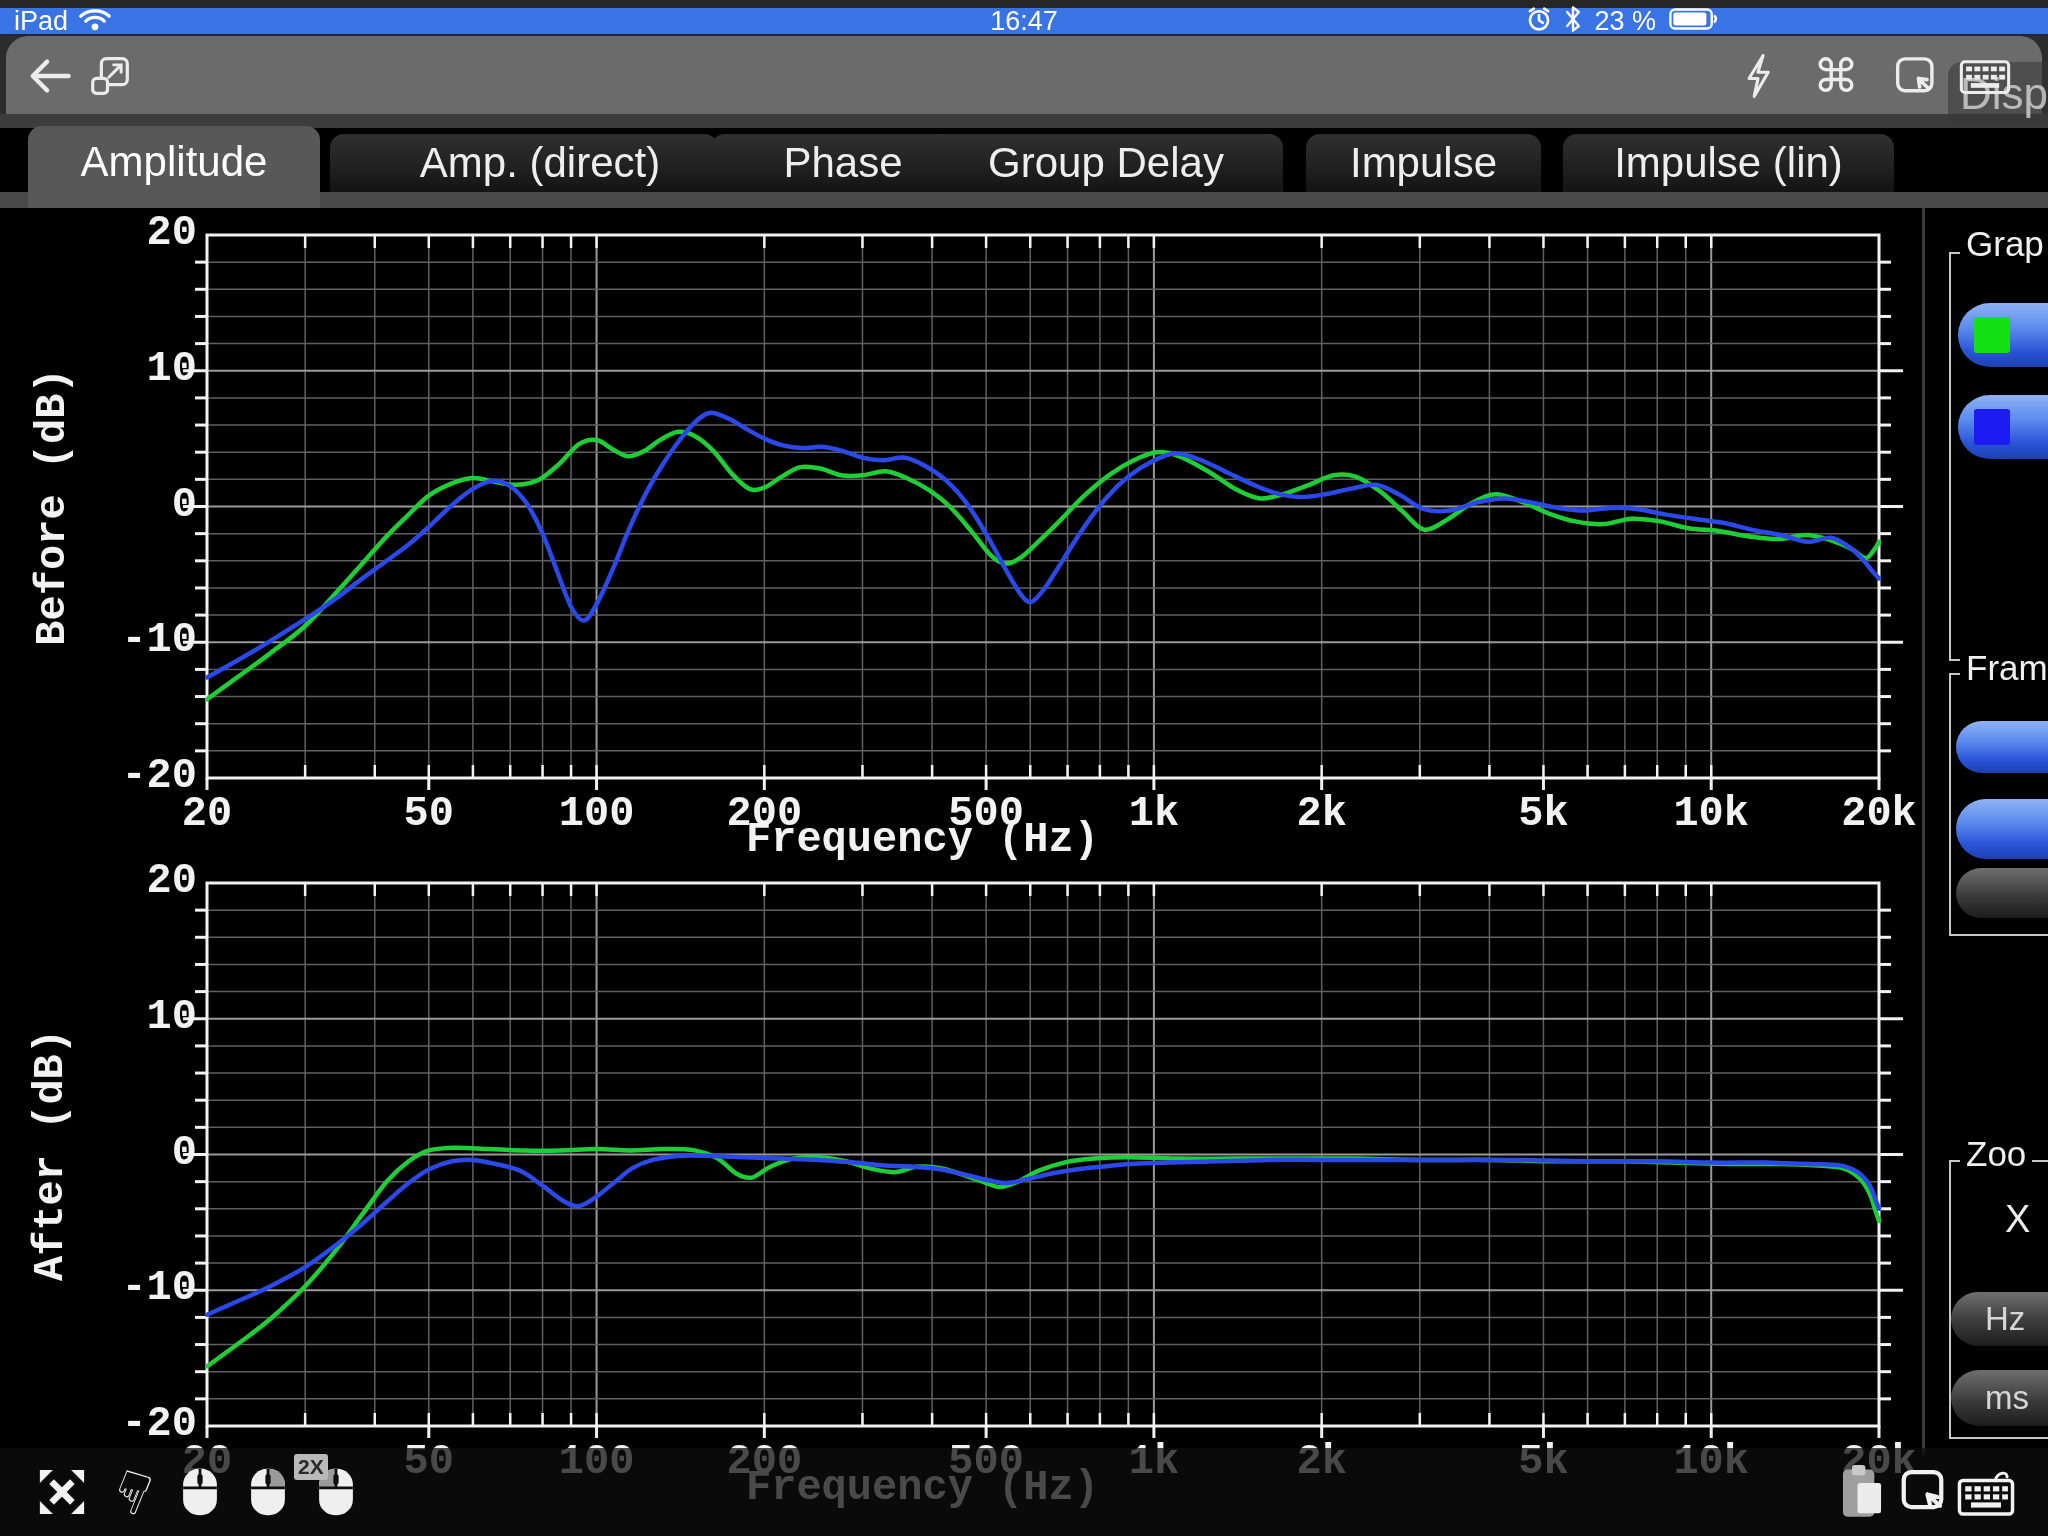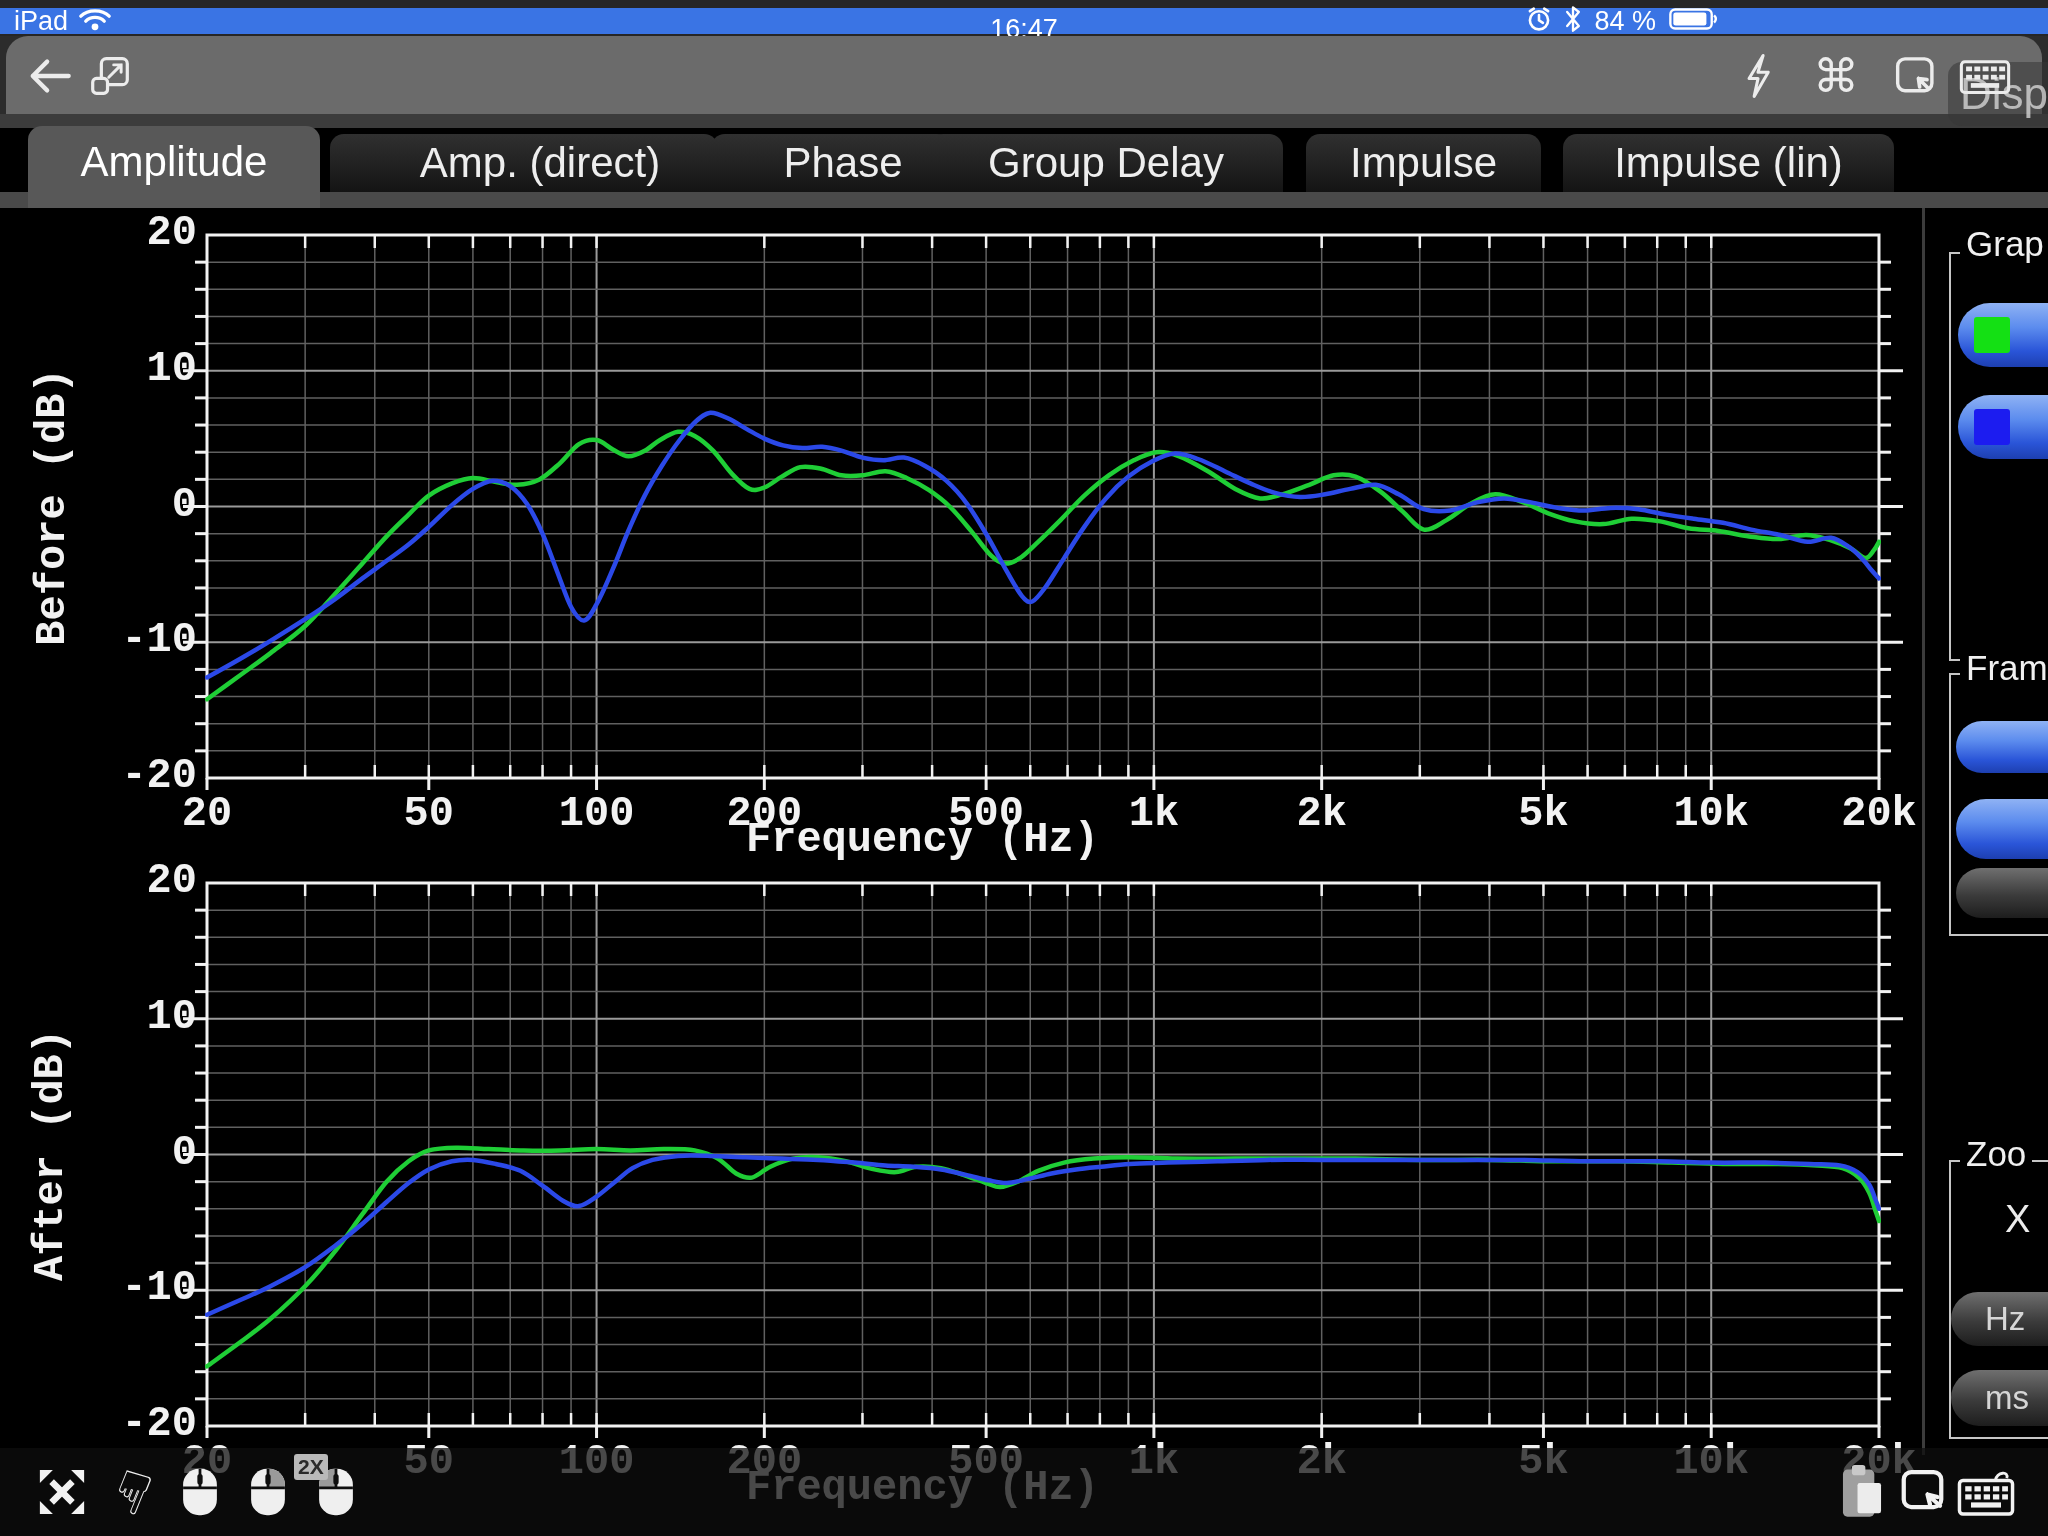--- a/index.html
+++ b/index.html
@@ -5,21 +5,21 @@
   html,body{margin:0;padding:0;background:#000;overflow:hidden;}
   #page{position:relative;width:2048px;height:1536px;background:#000;overflow:hidden;
         font-family:"Liberation Sans",sans-serif;}
   .abs{position:absolute;}
 
   
   #statusband{left:0;top:0;width:2048px;height:36px;background:#262626;}
   #statusbar{left:0;top:8px;width:2048px;height:26px;background:#3a74e4;color:#fff;}
   .sb-text{font-size:27px;line-height:26px;color:#fff;}
   #sb-left{left:14px;top:8px;height:26px;display:flex;align-items:center;gap:10px;}
-  #sb-center{left:0;top:8px;width:2048px;text-align:center;line-height:26px;margin-top:8px;}
+  #sb-center{left:0;top:8px;width:2048px;text-align:center;line-height:26px;}
   #sb-right{right:328px;top:8px;height:26px;display:flex;align-items:center;gap:12px;}
 
   
   #titleband{left:0;top:36px;width:2048px;height:78px;background:#2c2c2c;}
   #titlebar{left:6px;top:36px;width:2036px;height:78px;background:#6b6b6b;
             border-radius:22px 22px 0 0;}
   #titlestrip{left:0;top:114px;width:2048px;height:18px;background:#3c3c3c;}
   #window-title{left:0;top:50px;width:2048px;text-align:center;font-size:37px;color:#d6d6d6;}
   .tb-icon{top:52px;height:48px;display:flex;align-items:center;justify-content:center;color:#ececec;}
   #ghost-disp{left:1948px;top:62px;width:112px;height:64px;background:rgba(55,55,55,.55);
@@ -97,21 +97,21 @@
           <circle cx="10" cy="11" r="7" fill="none" stroke="#fff" stroke-width="2"></circle>
       <path d="M10 7 V11 L13 13" fill="none" stroke="#fff" stroke-width="2" stroke-linecap="round"></path>
       <path d="M3 4 L6 2 M17 4 L14 2" stroke="#fff" stroke-width="2" stroke-linecap="round"></path>
         </svg>
     </span>
     <span>
       <svg width="18" height="28" viewBox="0 0 14 24">
           <path d="M2 6 L12 18 L7 22 L7 2 L12 6 L2 18" fill="none" stroke="#fff" stroke-width="2" stroke-linecap="round" stroke-linejoin="round"></path>
         </svg>
     </span>
-    <span class="sb-text">84 %</span>
+    <span class="sb-text">23 %</span>
     <span>
       <svg width="52" height="26" viewBox="0 0 42 22">
           <rect x="1" y="3" width="35" height="16" rx="4" fill="none" stroke="#fff" stroke-width="2"></rect>
       <rect x="3.5" y="5.5" width="28" height="11" rx="2" fill="#fff"></rect>
       <path d="M38 8 q3 3 0 6" stroke="#fff" stroke-width="2" fill="none"></path>
         </svg>
     </span>
   </div>
 
   <div class="abs" id="titleband"></div>

